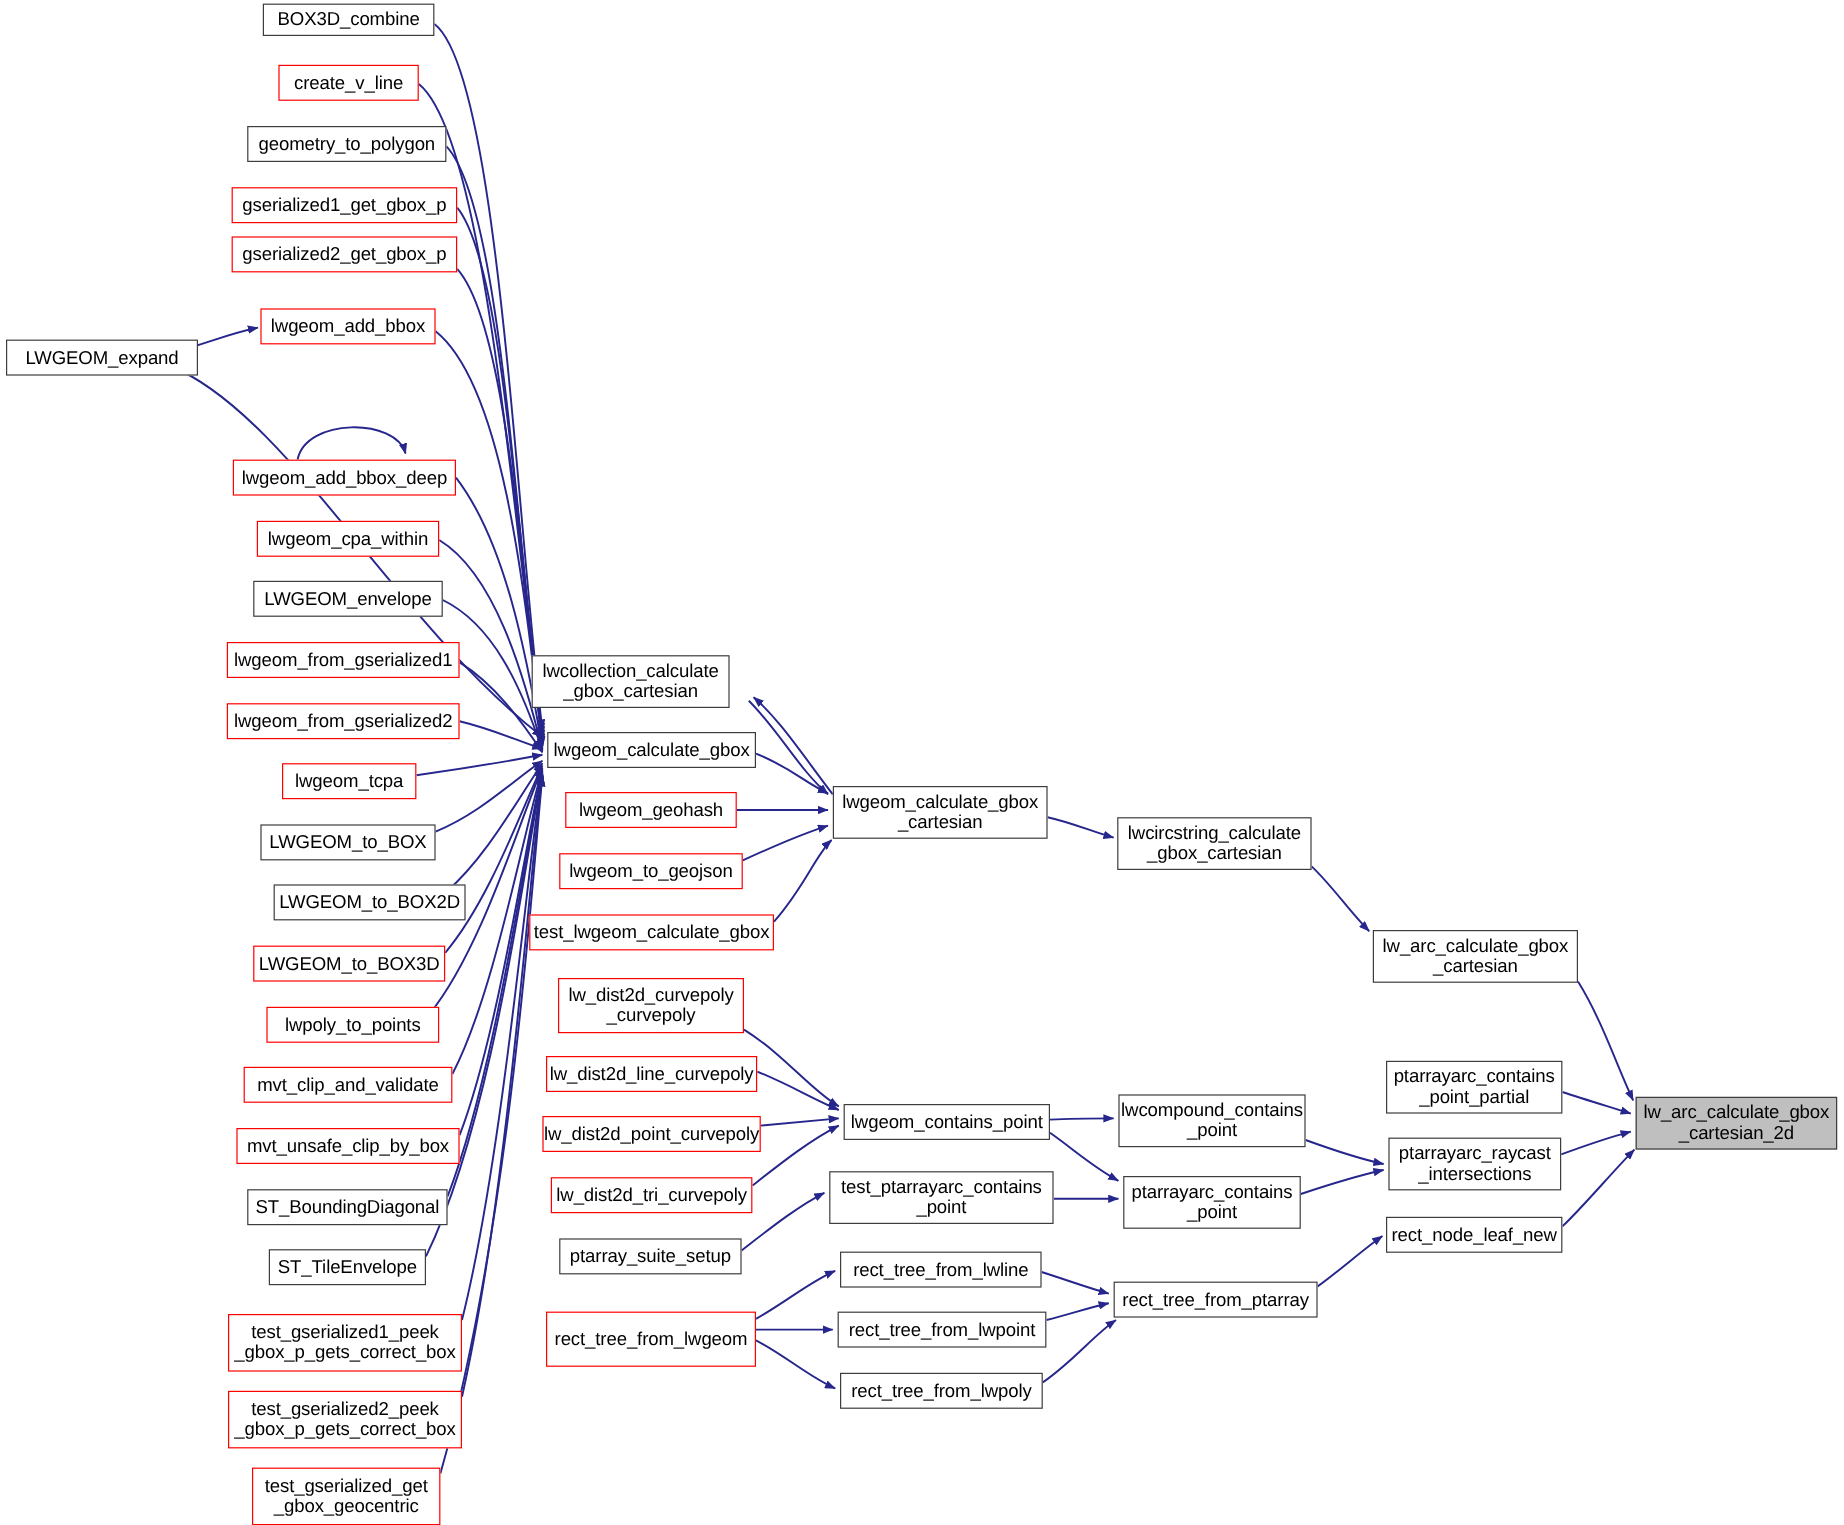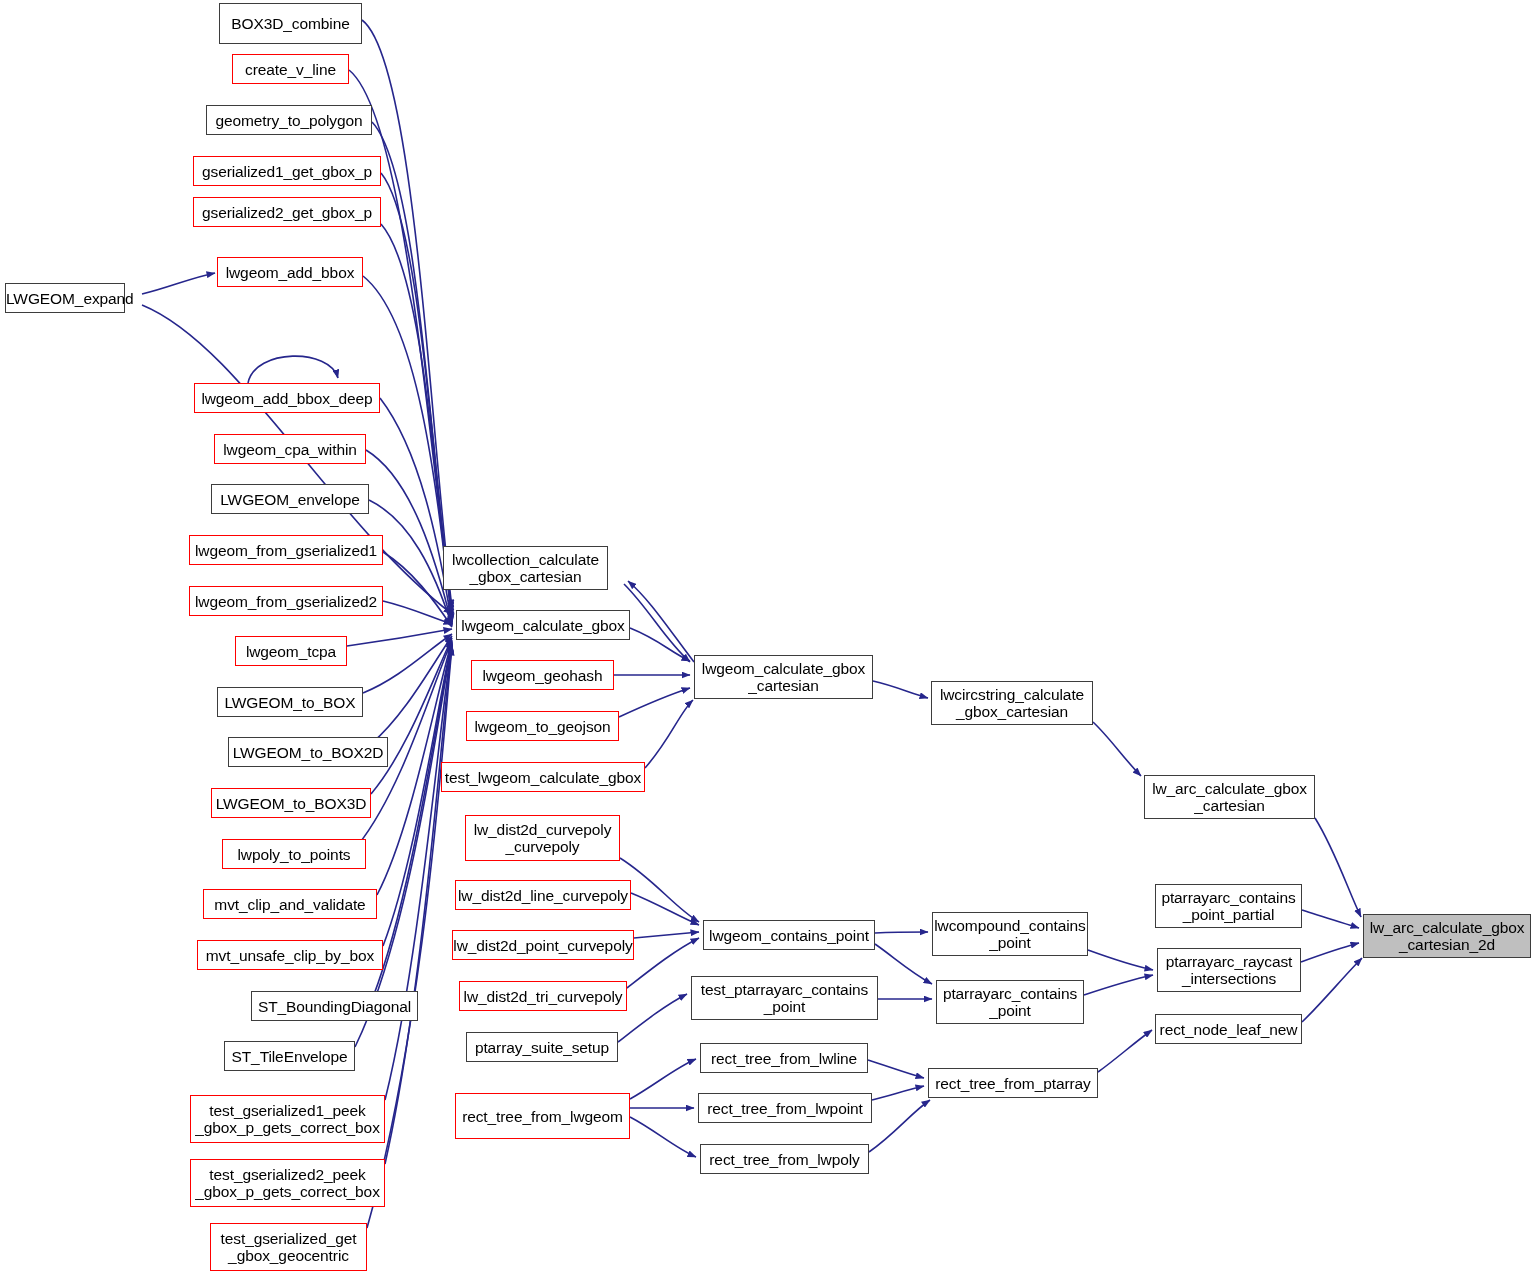--- a/index.html
+++ b/index.html
@@ -108,40 +108,40 @@
         <path d="M630,1099 C655,1085 675,1068 696,1059" fill="none" stroke="#26268c" stroke-width="1.6" marker-end="url(#arrowhead)"></path>
         <path d="M630,1108 C655,1108 675,1108 694,1108" fill="none" stroke="#26268c" stroke-width="1.6" marker-end="url(#arrowhead)"></path>
         <path d="M630,1117 C655,1130 675,1148 696,1157" fill="none" stroke="#26268c" stroke-width="1.6" marker-end="url(#arrowhead)"></path>
         <path d="M868,1060 C890,1067 906,1073 924,1078" fill="none" stroke="#26268c" stroke-width="1.6" marker-end="url(#arrowhead)"></path>
         <path d="M872,1100 C892,1095 906,1090 924,1086" fill="none" stroke="#26268c" stroke-width="1.6" marker-end="url(#arrowhead)"></path>
         <path d="M869,1152 C895,1134 912,1112 930,1100" fill="none" stroke="#26268c" stroke-width="1.6" marker-end="url(#arrowhead)"></path>
         <path d="M1098,1072 C1115,1060 1135,1042 1152,1030" fill="none" stroke="#26268c" stroke-width="1.6" marker-end="url(#arrowhead)"></path>
       </g>
   </svg>
   <div id="node-layer">
-      <div class="node black" style="left: 219px; top: 3px; width: 143px; height: 41px;"><span class="lbl">BOX3D_combine</span></div>
+      <div class="node black" style="left: 219px; top: 3px; width: 143px; height: 27px;"><span class="lbl">BOX3D_combine</span></div>
       <div class="node red" style="left: 232px; top: 54px; width: 117px; height: 30px;"><span class="lbl">create_v_line</span></div>
       <div class="node black" style="left: 206px; top: 105px; width: 166px; height: 30px;"><span class="lbl">geometry_to_polygon</span></div>
       <div class="node red" style="left: 193px; top: 156px; width: 188px; height: 30px;"><span class="lbl">gserialized1_get_gbox_p</span></div>
       <div class="node red" style="left: 193px; top: 197px; width: 188px; height: 30px;"><span class="lbl">gserialized2_get_gbox_p</span></div>
       <div class="node red" style="left: 217px; top: 257px; width: 146px; height: 30px;"><span class="lbl">lwgeom_add_bbox</span></div>
-      <div class="node black" style="left: 5px; top: 283px; width: 120px; height: 30px; align-items: center;"><span class="lbl">LWGEOM_expand</span></div>
+      <div class="node black" style="left: 5px; top: 283px; width: 160px; height: 30px; align-items: center;"><span class="lbl">LWGEOM_expand</span></div>
       <div class="node red" style="left: 194px; top: 383px; width: 186px; height: 30px;"><span class="lbl">lwgeom_add_bbox_deep</span></div>
       <div class="node red" style="left: 214px; top: 434px; width: 152px; height: 30px;"><span class="lbl">lwgeom_cpa_within</span></div>
       <div class="node black" style="left: 211px; top: 484px; width: 158px; height: 30px;"><span class="lbl">LWGEOM_envelope</span></div>
       <div class="node red" style="left: 189px; top: 535px; width: 194px; height: 30px;"><span class="lbl">lwgeom_from_gserialized1</span></div>
       <div class="node red" style="left: 189px; top: 586px; width: 194px; height: 30px;"><span class="lbl">lwgeom_from_gserialized2</span></div>
       <div class="node red" style="left: 235px; top: 636px; width: 112px; height: 30px;"><span class="lbl">lwgeom_tcpa</span></div>
       <div class="node black" style="left: 217px; top: 687px; width: 146px; height: 30px; justify-content: flex-end;"><span class="lbl">LWGEOM_to_BOX</span></div>
       <div class="node black" style="left: 228px; top: 737px; width: 160px; height: 30px;"><span class="lbl">LWGEOM_to_BOX2D</span></div>
       <div class="node red" style="left: 211px; top: 788px; width: 160px; height: 30px;"><span class="lbl">LWGEOM_to_BOX3D</span></div>
       <div class="node red" style="left: 222px; top: 839px; width: 144px; height: 30px;"><span class="lbl">lwpoly_to_points</span></div>
       <div class="node red" style="left: 203px; top: 889px; width: 174px; height: 30px;"><span class="lbl">mvt_clip_and_validate</span></div>
       <div class="node red" style="left: 197px; top: 940px; width: 186px; height: 30px;"><span class="lbl">mvt_unsafe_clip_by_box</span></div>
-      <div class="node black" style="left: 206px; top: 991px; width: 167px; height: 30px; margin-left: 45px;"><span class="lbl">ST_BoundingDiagonal</span></div>
+      <div class="node black" style="left: 206px; top: 991px; width: 167px; height: 30px;"><span class="lbl">ST_BoundingDiagonal</span></div>
       <div class="node black" style="left: 224px; top: 1041px; width: 131px; height: 30px;"><span class="lbl">ST_TileEnvelope</span></div>
       <div class="node red" style="left: 190px; top: 1095px; width: 195px; height: 48px;"><span class="lbl">test_gserialized1_peek
 _gbox_p_gets_correct_box</span></div>
       <div class="node red" style="left: 190px; top: 1159px; width: 195px; height: 48px;"><span class="lbl">test_gserialized2_peek
 _gbox_p_gets_correct_box</span></div>
       <div class="node red" style="left: 210px; top: 1223px; width: 157px; height: 48px;"><span class="lbl">test_gserialized_get
 _gbox_geocentric</span></div>
       <div class="node black" style="left: 443px; top: 546px; width: 165px; height: 44px;"><span class="lbl">lwcollection_calculate
 _gbox_cartesian</span></div>
       <div class="node black" style="left: 456px; top: 610px; width: 174px; height: 30px;"><span class="lbl">lwgeom_calculate_gbox</span></div>

